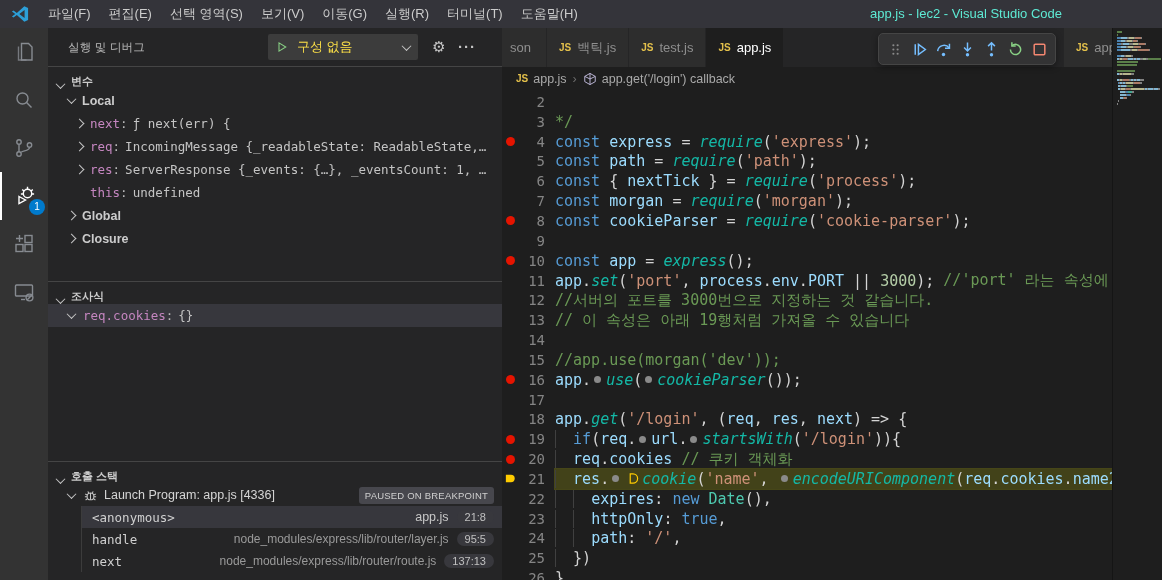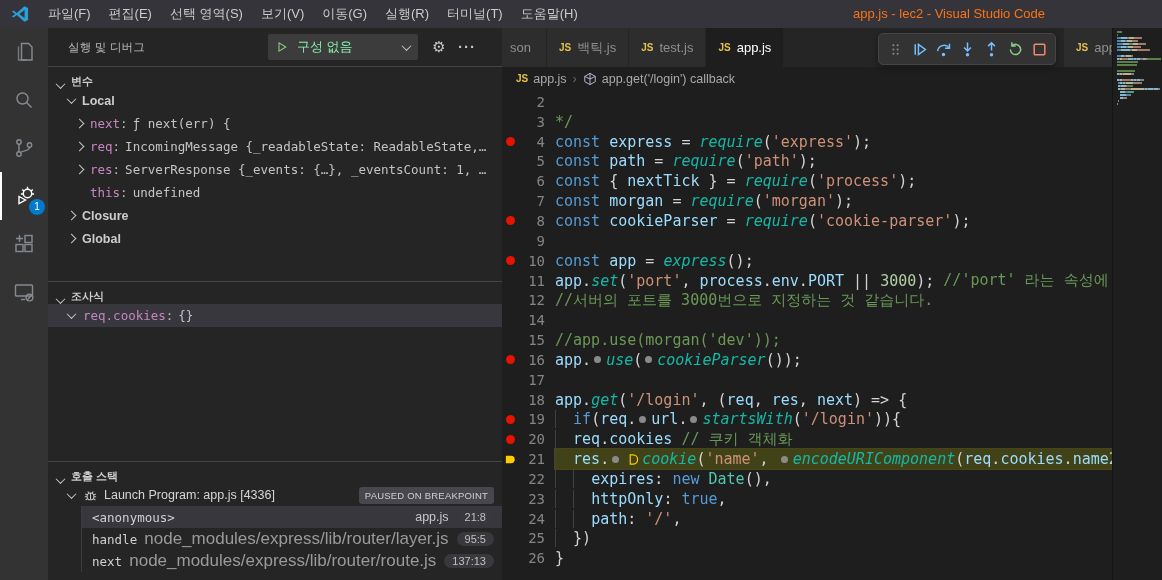--- a/index.html
+++ b/index.html
@@ -3,39 +3,39 @@
 <meta charset="utf-8">
 <style>
   html,body{margin:0;padding:0;background:#1e1e1e;}
   .app{position:relative;width:1162px;height:580px;overflow:hidden;background:#1e1e1e;
        font-family:"Liberation Sans","DejaVu Sans",sans-serif;color:#cccccc;font-size:13px;
        -webkit-font-smoothing:antialiased;}
   
   .titlebar{position:absolute;left:0;top:0;right:0;height:28px;background:#34343a;display:flex;align-items:center;}
   .logo{width:20px;height:20px;margin:0 9px 0 10px;flex:none;}
   .menu-item{padding:0 9px;line-height:28px;color:#cccccc;cursor:default;}
-  .win-title{position:absolute;right:117px;top:0;line-height:28px;color:#f97316;}
+  .win-title{position:absolute;right:100px;top:0;line-height:28px;color:#5eead4;}
   
   .main{position:absolute;top:28px;left:0;right:0;bottom:0;display:flex;}
   
   .actbar{width:48px;background:#333333;flex:none;position:relative;}
   .ab-item{position:relative;width:48px;height:48px;display:flex;align-items:center;justify-content:center;}
   .ab-item svg{width:24px;height:24px;stroke:#878b91;fill:none;stroke-width:1.4;}
   .ab-item.active{border-left:2px solid #ffffff;}
   .ab-item.active svg{stroke:#ffffff;}
   .ab-badge{position:absolute;right:5px;bottom:5px;min-width:16px;height:16px;border-radius:9px;background:#007acc;
             color:#fff;font-size:10px;line-height:16px;text-align:center;}
   
   .sidebar{width:442px;background:#252526;flex:none;position:relative;font-size:13px;padding-left:12px;}
   .sb-top{position:absolute;left:0;top:0;right:0;height:38px;}
   .sb-title{position:absolute;left:20px;top:12px;font-size:11.5px;color:#bbbbbb;letter-spacing:.2px;}
   .cfg-box{position:absolute;left:220px;top:6px;width:150px;height:26px;background:#3c3c3c;border-radius:2px;
            display:flex;align-items:center;padding:0 8px;box-sizing:border-box;}
   .cfg-box svg{width:12px;height:12px;flex:none;}
-  .cfg-label{margin-left:9px;color:#86efac;}
+  .cfg-label{margin-left:9px;color:#fde047;}
   .cfg-chev{margin-left:auto;}
   .icon-btn{position:absolute;top:6px;width:22px;height:26px;text-align:center;line-height:26px;font-size:15px;color:#c5c5c5;}
   .gear{left:380px;}
   .more{left:408px;letter-spacing:1px;font-weight:bold;}
   .chev{display:inline-block;width:6px;height:6px;border-right:1.3px solid #c5c5c5;border-bottom:1.3px solid #c5c5c5;flex:none;}
   .chev.d{transform:rotate(45deg) translate(-1px,-1px);}
   .chev.r{transform:rotate(-45deg);}
   .section{position:absolute;left:0;right:0;overflow:hidden;}
   #sec-vars{top:38px;height:215px;border-top:1px solid rgba(128,128,128,.35);}
   #sec-watch{top:253px;height:180px;border-top:1px solid rgba(128,128,128,.35);}
@@ -56,21 +56,21 @@
   .watch-row .chev{margin-right:8px;}
   .sess-row{padding-left:20px;}
   .sess-row .buggy{width:15px;height:15px;margin:0 6px 0 8px;flex:none;}
   .sess-name{font-size:12.5px;color:#d5d5d5;}
   .sess-badge{margin-left:auto;margin-right:8px;background:#47474d;border-radius:3px;color:#cfcfcf;
               font-size:9.5px;padding:3px 6px;letter-spacing:.2px;}
   .frame-row{padding-left:43px;font-size:12.5px;position:relative;}
   .frames{border-left:1px solid #3c3c3c;margin-left:33px;}
   .frames .frame-row{padding-left:10px;}
   .frame-name{font-family:"DejaVu Sans Mono","Liberation Mono",monospace;color:#d0d0d0;}
-  .frame-file{margin-left:auto;color:#9a9a9a;font-size:17px;}
+  .frame-file{margin-left:auto;color:#9a9a9a;font-size:12px;}
   .frame-file.bright{color:#c8c8c8;font-size:12.5px;}
   .pos-pill{margin:0 8px;background:#38383d;border-radius:9px;padding:1px 8px;font-size:11px;color:#c0c0c0;flex:none;}
   
   .editor{flex:1;position:relative;background:#1e1e1e;min-width:0;}
   .tabbar{position:absolute;left:0;top:0;right:0;height:39px;background:#252526;display:flex;}
   .tab{height:39px;display:flex;align-items:center;padding:0 12px;background:#2d2d2d;color:#8f8f8f;
        border-right:1px solid #252526;box-sizing:border-box;white-space:nowrap;}
   .tab.active{background:#1e1e1e;color:#ffffff;}
   .tab .jsicon{margin-right:6px;}
   .jsicon{color:#e3c04b;font-weight:bold;font-size:10px;font-family:"Liberation Sans",sans-serif;}
@@ -229,25 +229,25 @@
               <span class="var-val">ServerResponse {_events: {…}, _eventsCount: 1, …</span>
             </div>
             <div class="row var-row">
               <span class="chevspot"></span>
               <span class="var-name">this</span>
               <span class="var-sep">:</span>
               <span class="var-val">undefined</span>
             </div>
             <div class="row scope-row">
               <span class="chev r"></span>
-              <span class="lbl">Closure</span>
+              <span class="lbl">Global</span>
             </div>
             <div class="row scope-row">
               <span class="chev r"></span>
-              <span class="lbl">Global</span>
+              <span class="lbl">Closure</span>
             </div>
           </div>
       </div>
 
       <div class="section" id="sec-watch">
         <div class="sec-header">
           <span class="chev d"></span>
           <span class="lbl">조사식</span>
         </div>
         <div id="watch-body">
@@ -438,20 +438,25 @@
             <span class="num">11</span>
             <span class="ct"><span class="tk-vr">app</span><span class="tk-pn">.</span><span class="tk-fn">set</span><span class="tk-pn">(</span><span class="tk-st">'port'</span><span class="tk-pn">, </span><span class="tk-vr">process</span><span class="tk-pn">.</span><span class="tk-vr">env</span><span class="tk-pn">.</span><span class="tk-vr">PORT</span><span class="tk-pn"> || </span><span class="tk-nu">3000</span><span class="tk-pn">); </span><span class="tk-cm">//'port' 라는 속성에 포트</span></span>
           </div>
           <div class="cl">
             <span class="bpc"></span>
             <span class="num">12</span>
             <span class="ct"><span class="tk-cm">//서버의 포트를 3000번으로 지정하는 것 같습니다.</span></span>
           </div>
           <div class="cl">
             <span class="bpc"></span>
+            <span class="num">13</span>
+            <span class="ct"><span class="tk-cm">// 이 속성은 아래 19행처럼 가져올 수 있습니다</span></span>
+          </div>
+          <div class="cl">
+            <span class="bpc"></span>
             <span class="num">14</span>
             <span class="ct"></span>
           </div>
           <div class="cl">
             <span class="bpc"></span>
             <span class="num">15</span>
             <span class="ct"><span class="tk-cm">//app.use(morgan('dev'));</span></span>
           </div>
           <div class="cl">
             <span class="bpc">

